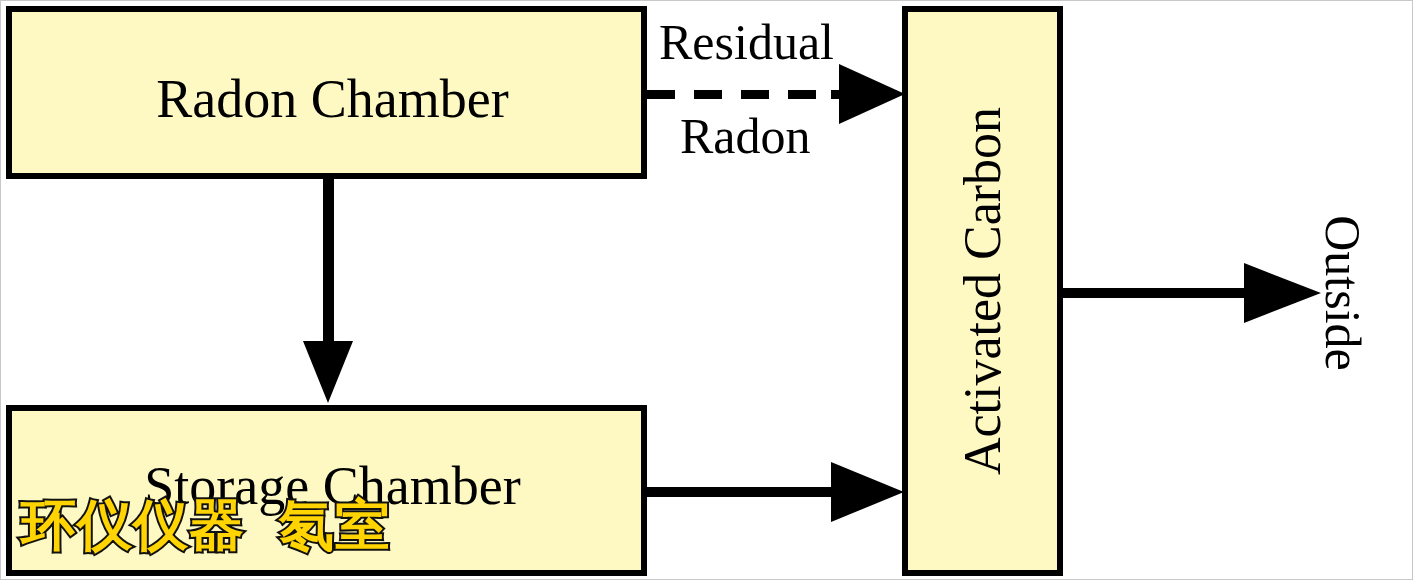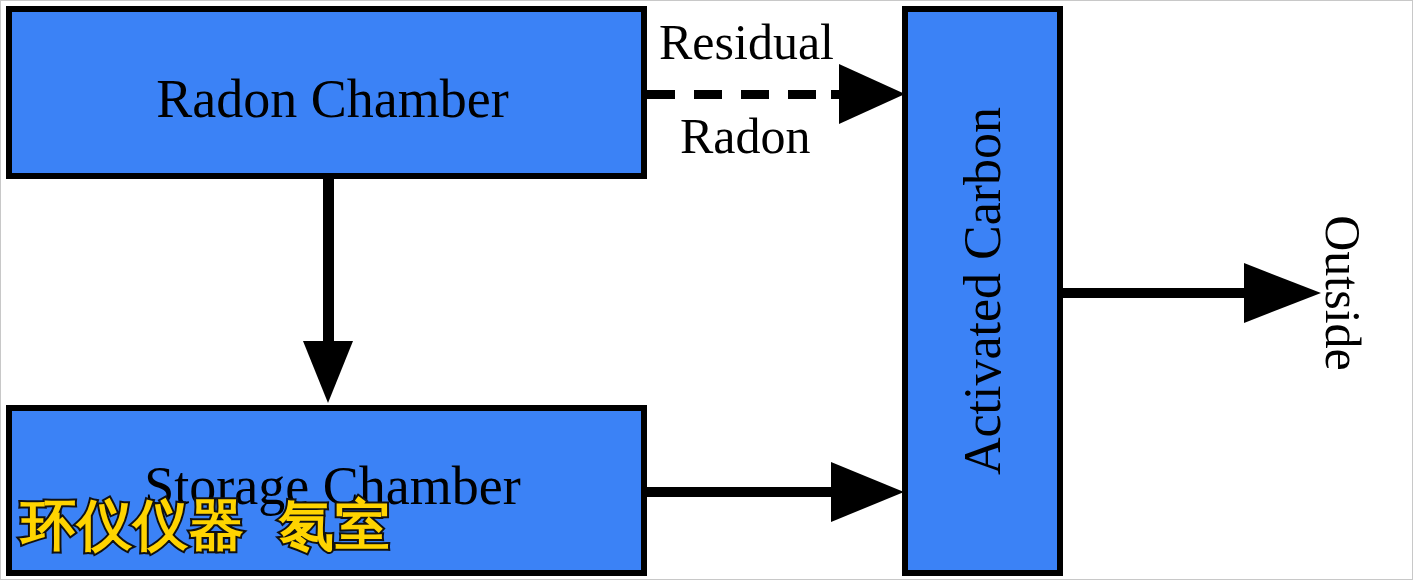--- a/index.html
+++ b/index.html
@@ -14,21 +14,21 @@
     background: #ffffff;
     overflow: hidden;
     font-family: "Liberation Serif", "DejaVu Serif", serif;
     box-sizing: border-box;
     border: 1px solid #c8c8c8;
   }
 
   
   .node-box {
     position: absolute;
-    background: #3b82f6;
+    background: #fef9c3;
     border: 6px solid #000000;
     box-sizing: border-box;
   }
   #radon-chamber-box  { left: 5px;   top: 5px;   width: 641px;  height: 173px; }
   #storage-chamber-box{ left: 5px;   top: 404px; width: 641px;  height: 171px; padding-left: 44px; }
   #activated-carbon-box{left: 901px; top: 5px;   width: 161px;  height: 570px; }
 
   .node-label {
     position: absolute;
     color: #000000;

